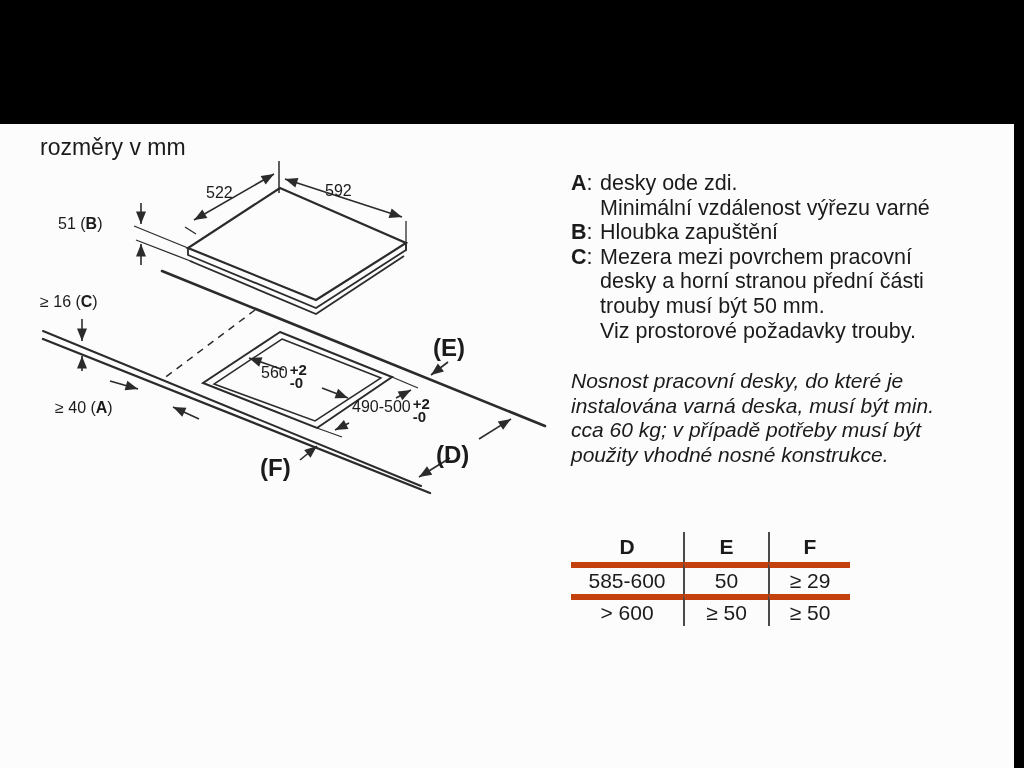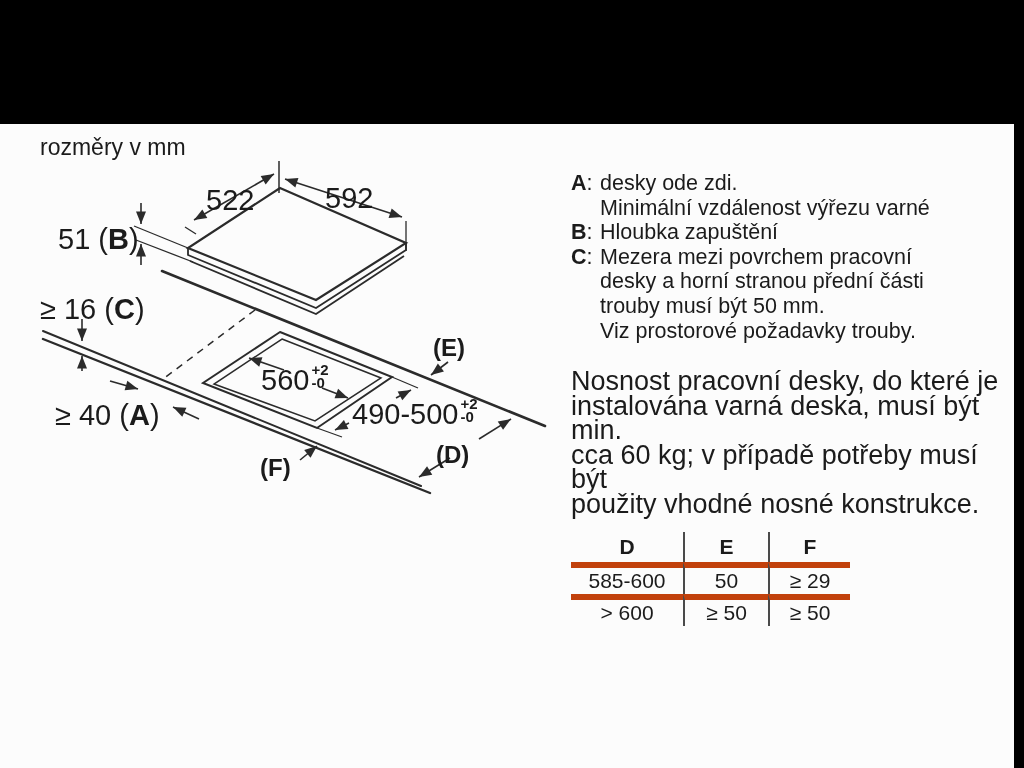--- a/index.html
+++ b/index.html
@@ -11,33 +11,33 @@
   .content{
     position:absolute;left:0;top:124px;width:1014px;height:649px;
     background:#fcfcfc;color:#1b1b1b;
   }
   .bar{position:absolute;left:0;width:1024px;background:#000;}
   .bar.top{top:0;height:124px;}
   .bar.bottom{top:643px;height:125px;}
   .bar.right{left:1014px;top:124px;width:10px;height:519px;}
   .abs{position:absolute;white-space:nowrap;}
   .title{font-size:23px;}
-  .dimlabel{font-size:29px;}
+  .dimlabel{font-size:16px;}
   .dimletter{font-size:24px;font-weight:bold;}
   .b{font-weight:bold;}
   svg.diagram{position:absolute;left:0;top:0;width:1014px;height:519px;}
   
   .dimgroup{display:flex;align-items:flex-start;}
   .tol{display:inline-flex;flex-direction:column;font-size:15px;line-height:13px;
        font-weight:bold;margin-left:2px;transform:translateY(-1px);}
   
   .notes{position:absolute;left:571px;top:47px;font-size:21.5px;line-height:24.6px;}
   .note-row{display:flex;}
   .note-label{width:29px;flex:0 0 29px;}
-  .para{position:absolute;left:571px;top:245px;font-size:27px;line-height:24.6px;}
+  .para{position:absolute;left:571px;top:245px;font-size:21px;line-height:24.6px;font-style:italic;}
   
   .dtable{position:absolute;left:571px;top:408px;display:grid;
           grid-template-columns:112px 85px 82px;grid-template-rows:30px 32px 32px;
           font-size:21px;}
   .dtable .cell{display:flex;align-items:center;justify-content:center;}
   .dtable .head{font-weight:bold;}
   .dtable .colline{border-left:2px solid #4a4a4a;}
   .dtable .rowline{border-top:6px solid #c2410c;}
 </style>
 </head>
@@ -117,21 +117,21 @@
 
       <line x1="300" y1="460" x2="317" y2="446" stroke-width="1.6" marker-end="url(#arr)"></line>
     </g>
   </svg>
 
   <div class="abs title" style="left:40px;top:10px;">rozměry v mm</div>
 
   <div class="abs dimlabel" style="left:206px;top:60px;">522</div>
   <div class="abs dimlabel" style="left:325px;top:58px;">592</div>
 
-  <div class="abs dimlabel" style="left:58px;top:91px;margin-top:8px;"><span>51 (</span><span class="b">B</span><span>)</span></div>
+  <div class="abs dimlabel" style="left:58px;top:91px;"><span>51 (</span><span class="b">B</span><span>)</span></div>
 
   <div class="abs dimlabel" style="left:40px;top:169px;"><span>≥ 16 (</span><span class="b">C</span><span>)</span></div>
 
   <div class="abs dimlabel" style="left:55px;top:275px;"><span>≥ 40 (</span><span class="b">A</span><span>)</span></div>
 
   <div class="abs dimgroup" style="left:261px;top:240px;justify-content:center;">
     <span class="dimlabel">560</span>
     <span class="tol">
         <span>+2</span>
         <span>-0</span>

